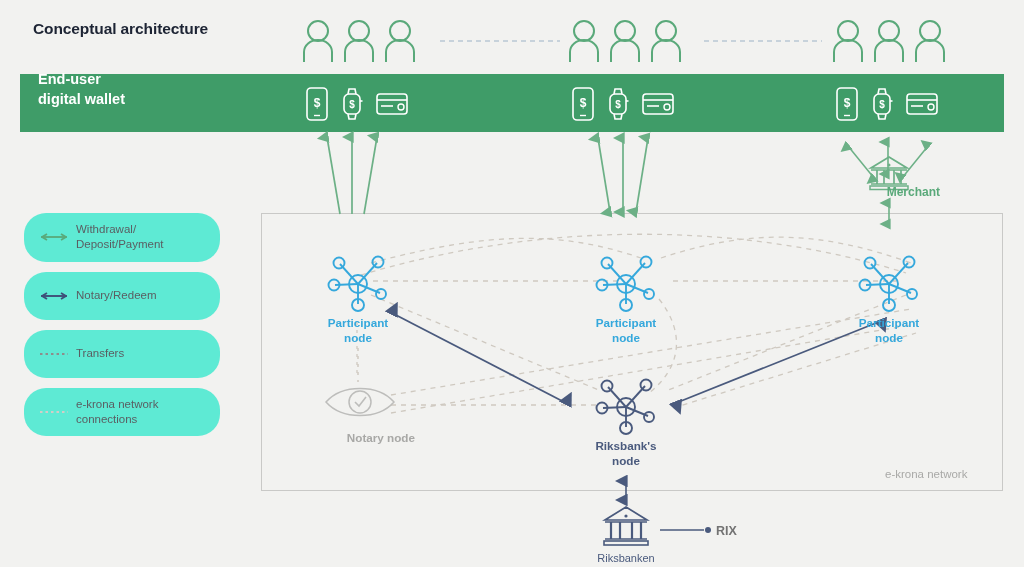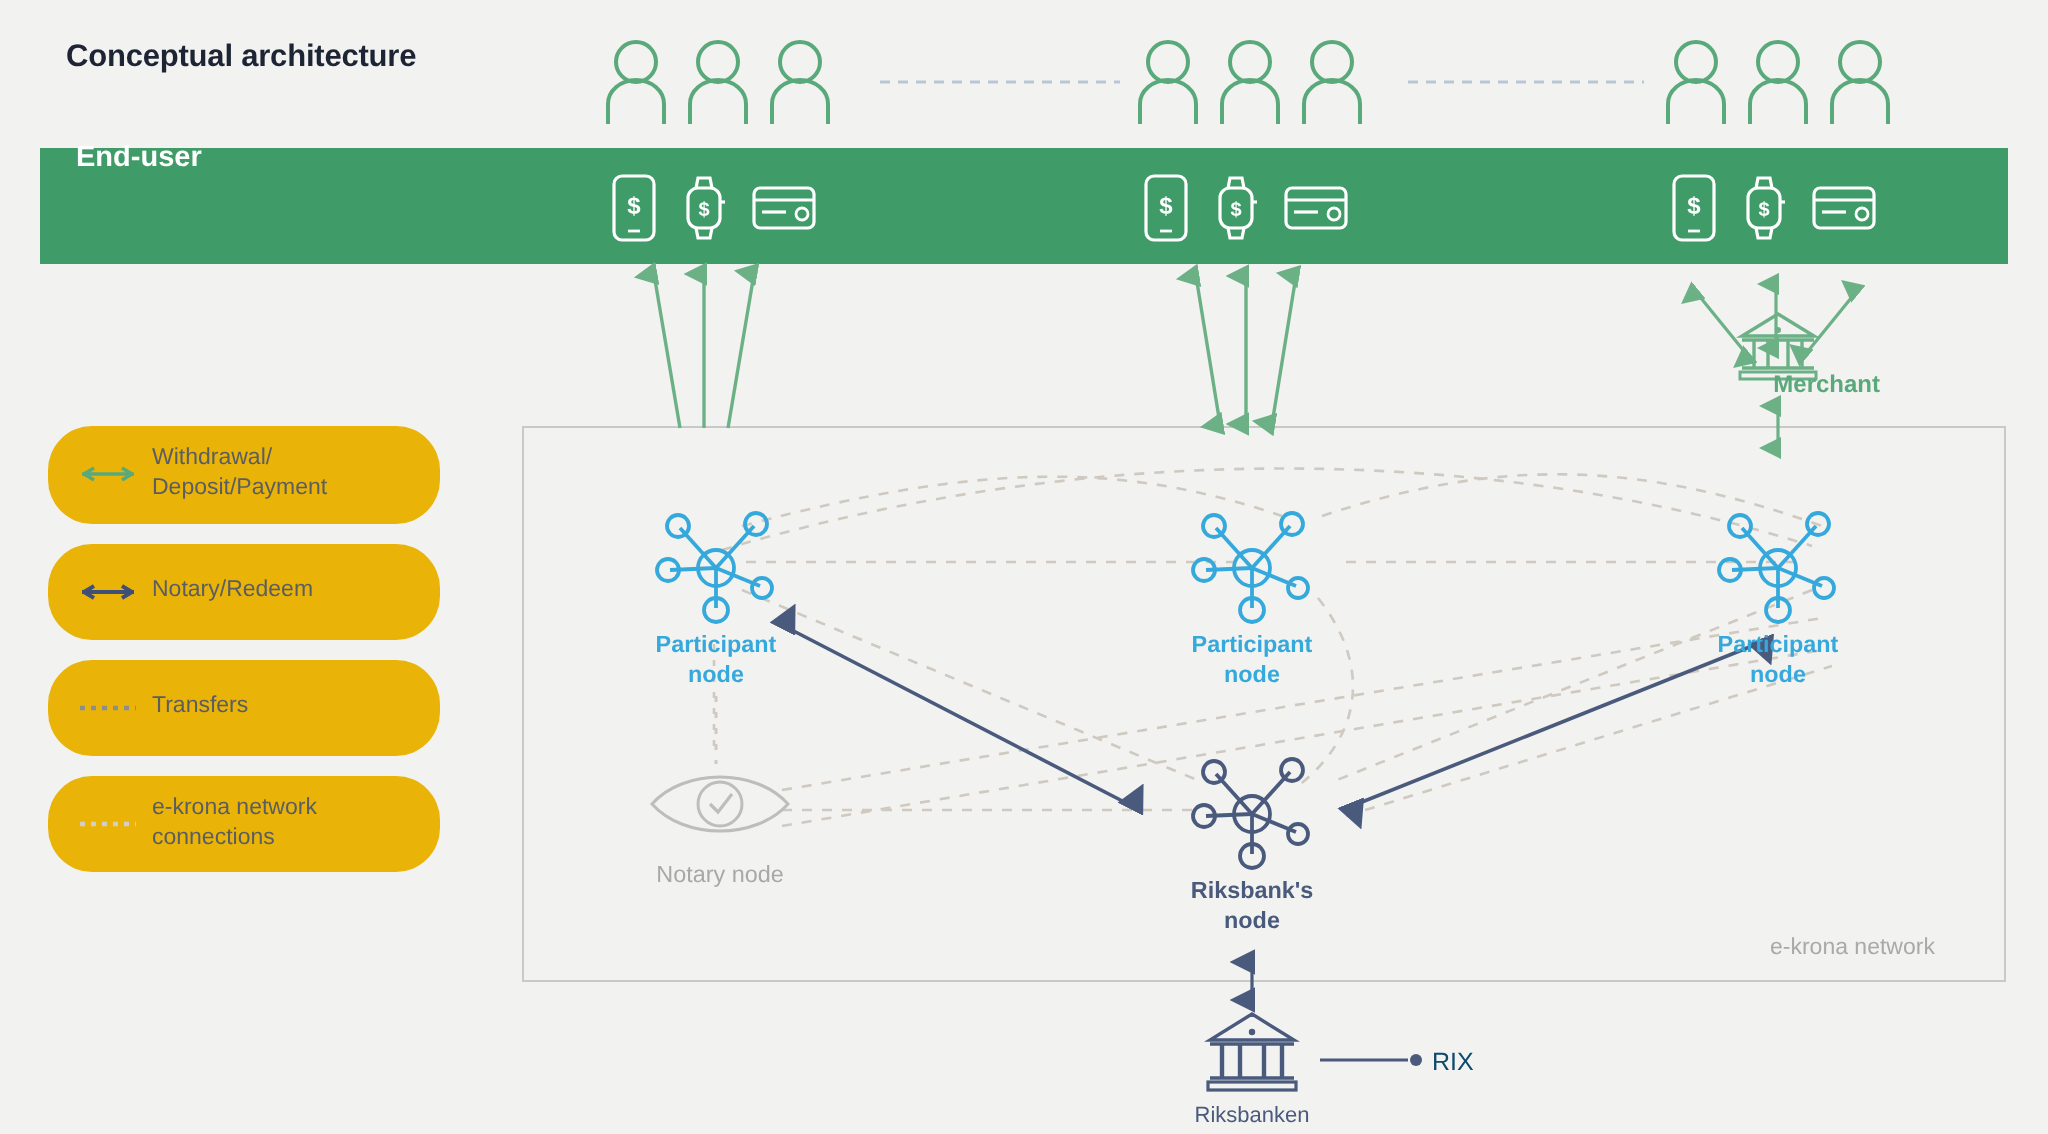--- a/index.html
+++ b/index.html
@@ -29,21 +29,21 @@
     color:#ffffff;font-size:14.5px;font-weight:700;line-height:1.35;
   }
 
   
   .person-group{display:flex;gap:9px;align-items:flex-end;}
   .device-group{display:flex;gap:12px;align-items:center;}
 
   
   #legend{left:24px;top:213px;width:196px;}
   .legend-item{
-    background:#eab308;border-radius:22px;
+    background:#5eead4;border-radius:22px;
     display:flex;align-items:center;
     padding:9px 12px;margin-bottom:10px;min-height:30px;
   }
   .legend-icon{width:36px;flex:0 0 36px;display:flex;align-items:center;justify-content:center;}
   .legend-text{
     font-size:11.5px;color:#5a5e62;line-height:1.33;padding-left:4px;
   }
 
   
   #network-box{
@@ -53,24 +53,24 @@
   #network-label{
     left:885px;top:468px;font-size:11.5px;color:#a9a9a7;
   }
 
   
   .node-label{
     text-align:center;font-size:11.7px;font-weight:700;line-height:1.32;
   }
   .lbl-participant{color:#35a8dc;}
   .lbl-riks{color:#4a5a7d;}
-  .lbl-notary{color:#a8a8a6;font-weight:400;}
+  .lbl-notary{color:#a8a8a6;font-weight:700;text-align:right;}
   .lbl-merchant{color:#5aa97a;font-weight:700;font-size:12px;}
   .lbl-riksbanken{color:#4a5a7d;font-weight:400;font-size:11px;}
-  .lbl-rix{color:#0c4a6e;font-weight:400;font-size:12.5px;}
+  .lbl-rix{color:#737373;font-weight:700;font-size:12.5px;}
 
   svg{display:block;overflow:visible;}
 </style>
 </head>
 <body>
 
 <div id="stage">
 
   <div class="abs" id="title">
     <div>Conceptual architecture</div>
@@ -124,20 +124,21 @@
   <svg class="abs" style="left:440px;top:38px;" width="120" height="6">
     <line x1="0" y1="3" x2="120" y2="3" stroke="#b9c7d4" stroke-width="1.6" stroke-dasharray="5 4"></line>
   </svg>
   <svg class="abs" style="left:704px;top:38px;" width="118" height="6">
     <line x1="0" y1="3" x2="118" y2="3" stroke="#b9c7d4" stroke-width="1.6" stroke-dasharray="5 4"></line>
   </svg>
 
   <div class="abs" id="wallet-band"></div>
   <div class="abs" id="wallet-label">
     <div>End-user</div>
+    <div>digital wallet</div>
   </div>
 
   <div class="abs device-group" style="left:306px;top:86px;">
     <svg width="22" height="34" viewBox="0 0 22 34">
       <rect x="1" y="1" width="20" height="32" rx="4" fill="none" stroke="#fff" stroke-width="1.6"></rect>
       <line x1="8" y1="28.5" x2="14" y2="28.5" stroke="#fff" stroke-width="1.4"></line>
       <text x="11" y="20" font-size="12" font-weight="700" fill="#fff" text-anchor="middle" font-family="Liberation Sans, sans-serif">$</text>
     </svg>
     <svg width="24" height="36" viewBox="0 0 24 36">
       <rect x="4" y="8" width="16" height="20" rx="5" fill="none" stroke="#fff" stroke-width="1.6"></rect>

